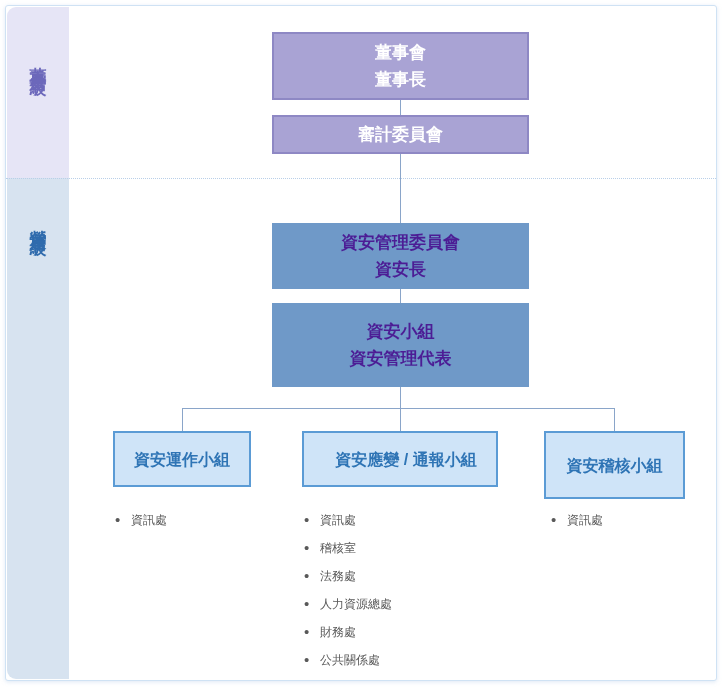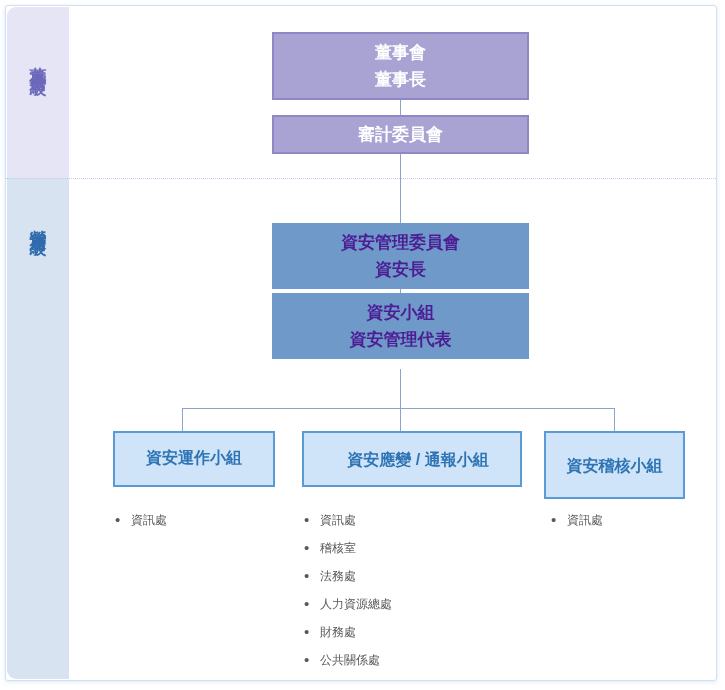--- a/index.html
+++ b/index.html
@@ -47,23 +47,23 @@
     position:absolute;display:flex;flex-direction:column;
     align-items:center;justify-content:center;text-align:center;
     font-weight:bold;line-height:27px;
   }
   .purple{background:var(--board-level-fill);border:2px solid var(--board-level-border);color:#fff;font-size:17px;}
   .blue{background:var(--ops-level-fill);border:none;color:#4c1d95;font-size:17px;}
   .group{background:var(--group-fill);border:2px solid var(--group-border);color:var(--group-text);font-size:16px;}
   #node-board{left:266px;top:26px;width:257px;height:68px;}
   #node-audit{left:266px;top:109px;width:257px;height:39px;}
   #node-committee{left:266px;top:217px;width:257px;height:66px;}
-  #node-taskforce{left:266px;top:287px;width:257px;height:66px;}
-  #node-group-0{left:107px;top:425px;width:162px;height:56px;font-family:Liberation Mono, monospace;}
-  #node-group-1{left:296px;top:425px;width:220px;height:56px;padding-left:12px;}
+  #node-taskforce{left:266px;top:297px;width:257px;height:84px;}
+  #node-group-0{left:107px;top:425px;width:138px;height:56px;}
+  #node-group-1{left:296px;top:425px;width:196px;height:56px;padding-left:12px;}
   #node-group-2{left:538px;top:425px;width:141px;height:68px;}
   
   .conn{position:absolute;background:var(--connector);}
   .v{width:1px;}
   .h{height:1px;}
   #c1{left:394px;top:94px;height:15px;}
   #c2{left:394px;top:148px;height:69px;}
   #c3{left:394px;top:283px;height:14px;}
   #c4{left:394px;top:363px;height:62px;}
   #rail{left:176px;top:402px;width:433px;}

